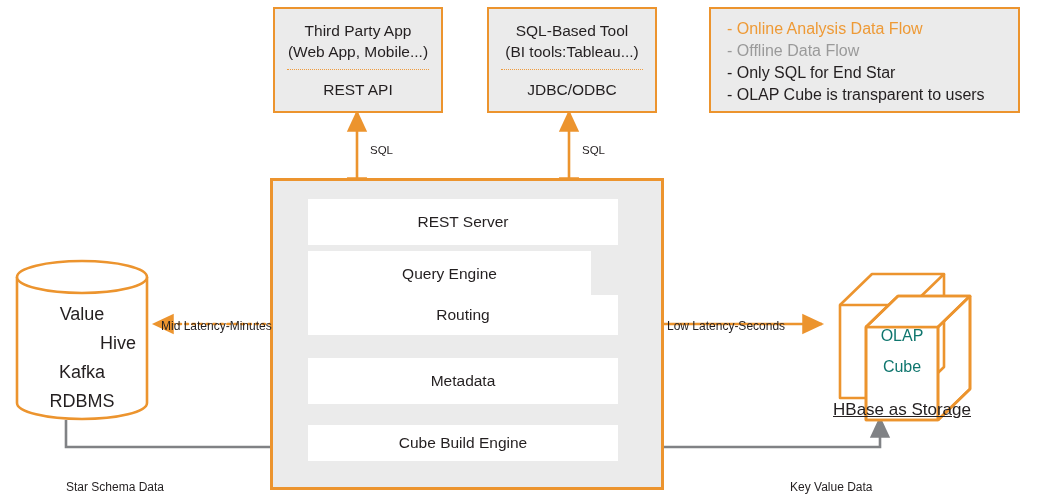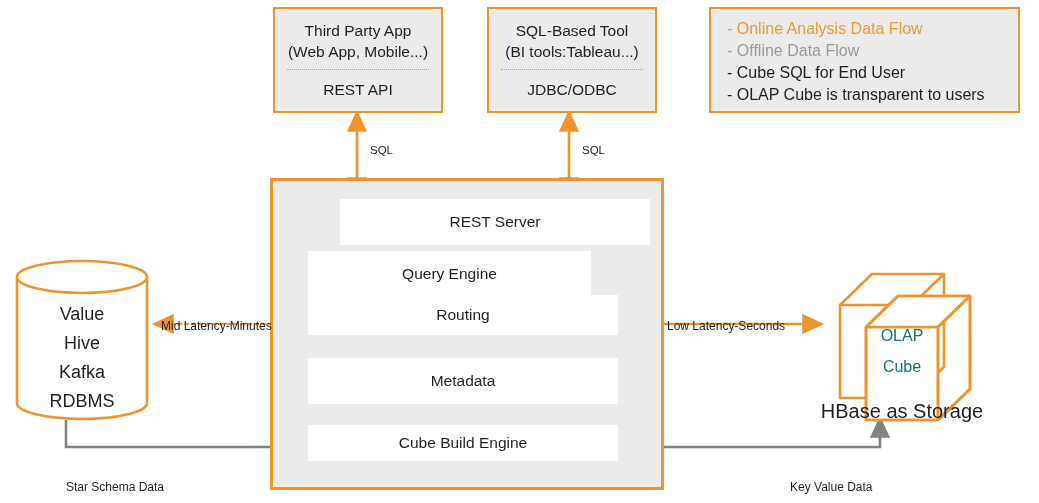--- a/index.html
+++ b/index.html
@@ -116,23 +116,24 @@
     position: absolute;
     text-align: center;
     font-size: 16px;
     line-height: 31px;
     color: #0f766e;
     width: 100%;
   }
   .storage-cap {
     position: absolute;
     text-align: center;
-    font-size: 20px;
-    color: #231f20;
-    white-space: nowrap;
+    font-size: 17px;
+    color: #231f20;
+    white-space: nowrap;
+    text-decoration: underline;
   }
 </style>
 </head>
 <body>
 
 <div id="canvas">
 
   <svg class="layer" viewBox="0 0 1039 503">
     <defs>
       <marker id="ar-o-end" markerWidth="9" markerHeight="9" refX="7.6" refY="4.5" orient="auto">
@@ -219,48 +220,48 @@
   <div class="lbl-sql" style="left:582px; top:144px;">SQL</div>
 
   <div class="node legend-box" style="left:709px; top:7px; width:311px; height:106px;">
     <div class="legend-row">
       <span class="legend-label online">- Online Analysis Data Flow</span>
     </div>
     <div class="legend-row">
       <span class="legend-label offline">- Offline Data Flow</span>
     </div>
     <div class="legend-row">
-      <span class="legend-label plain">- Cube SQL for End User</span>
+      <span class="legend-label plain">- Only SQL for End Star</span>
     </div>
     <div class="legend-row">
       <span class="legend-label plain">- OLAP Cube is transparent to users</span>
     </div>
   </div>
 
   <div class="node main-box" style="left:270px; top:178px; width:394px; height:312px;"></div>
 
-  <div class="stack-row" style="left:308px; top:199px; width:310px; height:46px;margin-left:32px;">
+  <div class="stack-row" style="left:308px; top:199px; width:310px; height:46px;">
     <span>REST Server</span>
   </div>
   <div class="stack-row" style="left:308px; top:251px; width:283px; height:46px;">
     <span>Query Engine</span>
   </div>
   <div class="stack-row" style="left:308px; top:295px; width:310px; height:40px;">
     <span>Routing</span>
   </div>
   <div class="stack-row" style="left:308px; top:358px; width:310px; height:46px;">
     <span>Metadata</span>
   </div>
   <div class="stack-row" style="left:308px; top:425px; width:310px; height:36px;">
     <span>Cube Build Engine</span>
   </div>
 
   <div class="node" style="left:16px; top:300px; width:132px; height:120px;">
     <div class="cyl-text" style="top:0px;">Value</div>
-    <div class="cyl-text" style="top:29px;">Hive</div>
+    <div class="cyl-text" style="top:29px;padding-left:36px;">Hive</div>
     <div class="cyl-text" style="top:58px;">Kafka</div>
     <div class="cyl-text" style="top:87px;">RDBMS</div>
   </div>
 
   <div class="node" style="left:866px; top:320px; width:72px; height:70px;">
     <div class="cube-text" style="top:0px;">OLAP</div>
     <div class="cube-text" style="top:31px;">Cube</div>
   </div>
   <div class="storage-cap" style="left:816px; top:400px; width:172px;">HBase  as Storage</div>
 

